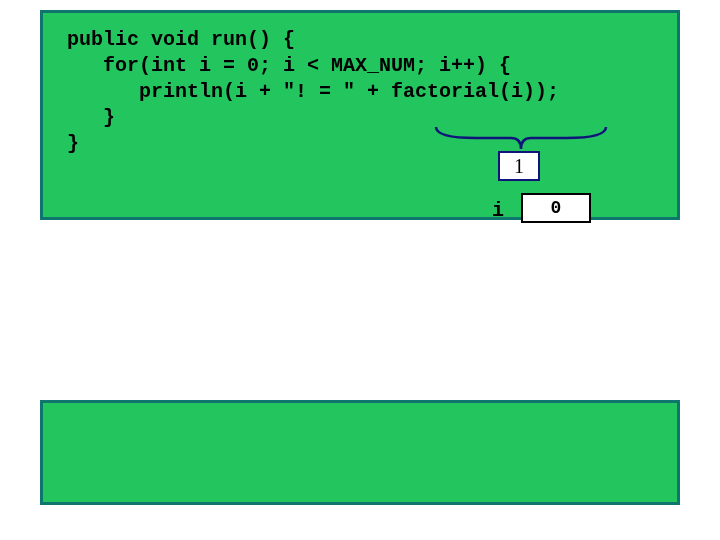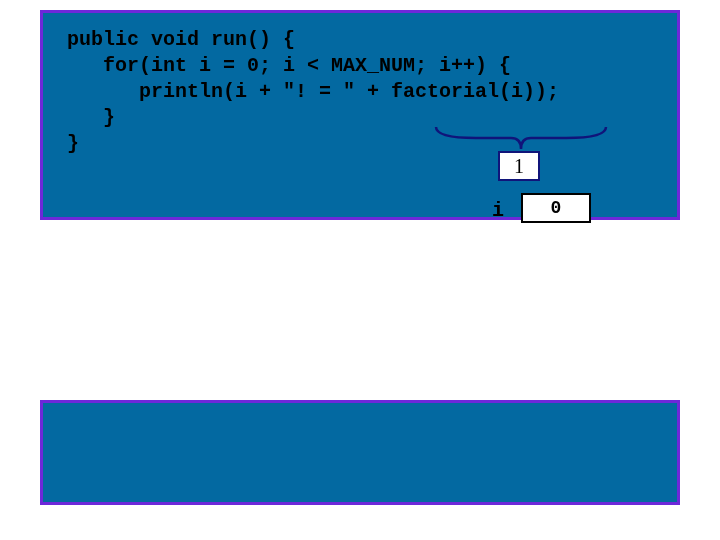--- a/index.html
+++ b/index.html
@@ -5,22 +5,22 @@
     * { margin: 0; padding: 0; box-sizing: border-box; }
     body {
       width: 720px;
       height: 540px;
       background: #fff;
       font-family: "Courier New", monospace;
       position: relative;
     }
     .panel {
       position: absolute;
-      border: 3px solid #6d28d9;
-      background: #0369a1;
+      border: 3px solid #0f766e;
+      background: #22c55e;
     }
     .code-panel {
       left: 40px;
       top: 10px;
       width: 640px;
       height: 210px;
       padding: 14px 24px;
     }
     .code-line {
       font-size: 20px;

